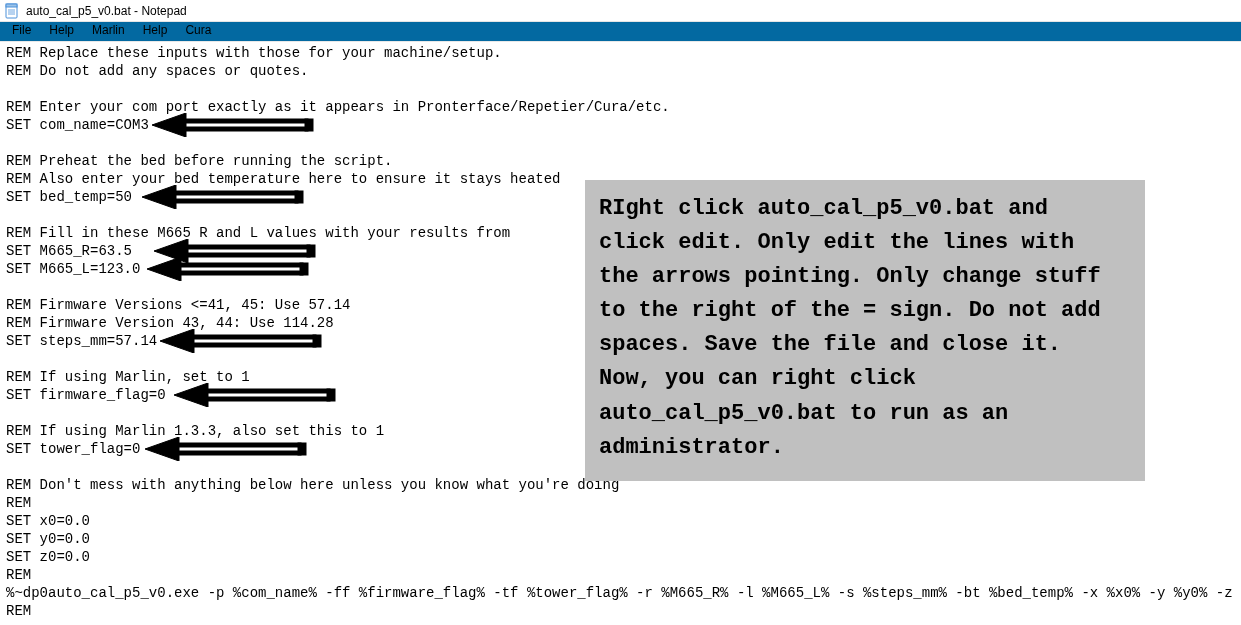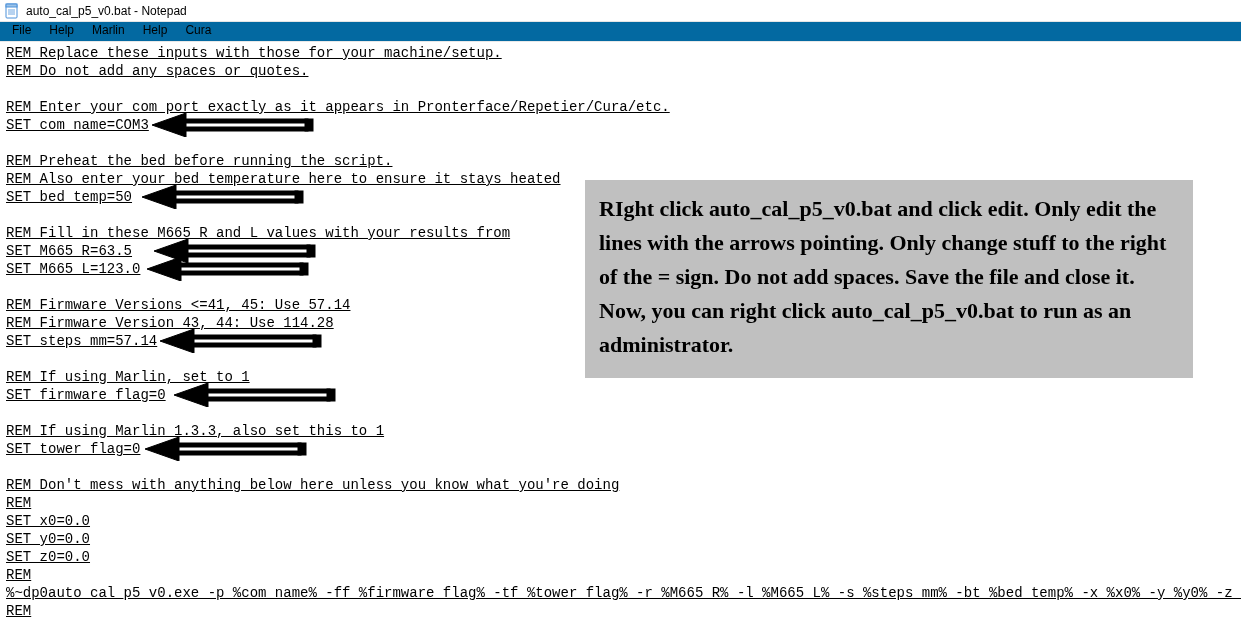--- a/index.html
+++ b/index.html
@@ -44,34 +44,34 @@
   }
   .editor {
     position: relative;
     padding: 2px 6px 6px 6px;
     font-family: Consolas, "Courier New", monospace;
     font-size: 14px;
     line-height: 18px;
     white-space: pre;
     color: #000;
   }
-  .editor .line { height: 18px; text-decoration: underline; }
+  .editor .line { height: 18px; }
   .arrow {
     position: absolute;
     pointer-events: none;
   }
   .arrow svg { display: block; }
   .note {
     position: absolute;
     left: 585px;
     top: 180px;
-    width: 608px;
+    width: 560px;
     padding: 12px 26px 16px 14px;
     background: #c0c0c0;
-    font-family: Liberation Serif, serif;
+    font-family: Liberation Mono, monospace;
     font-size: 22px;
     font-weight: 700;
     line-height: 1.55;
     color: #000;
   }
 </style>
 </head>
 <body>
 
 <div class="titlebar">

